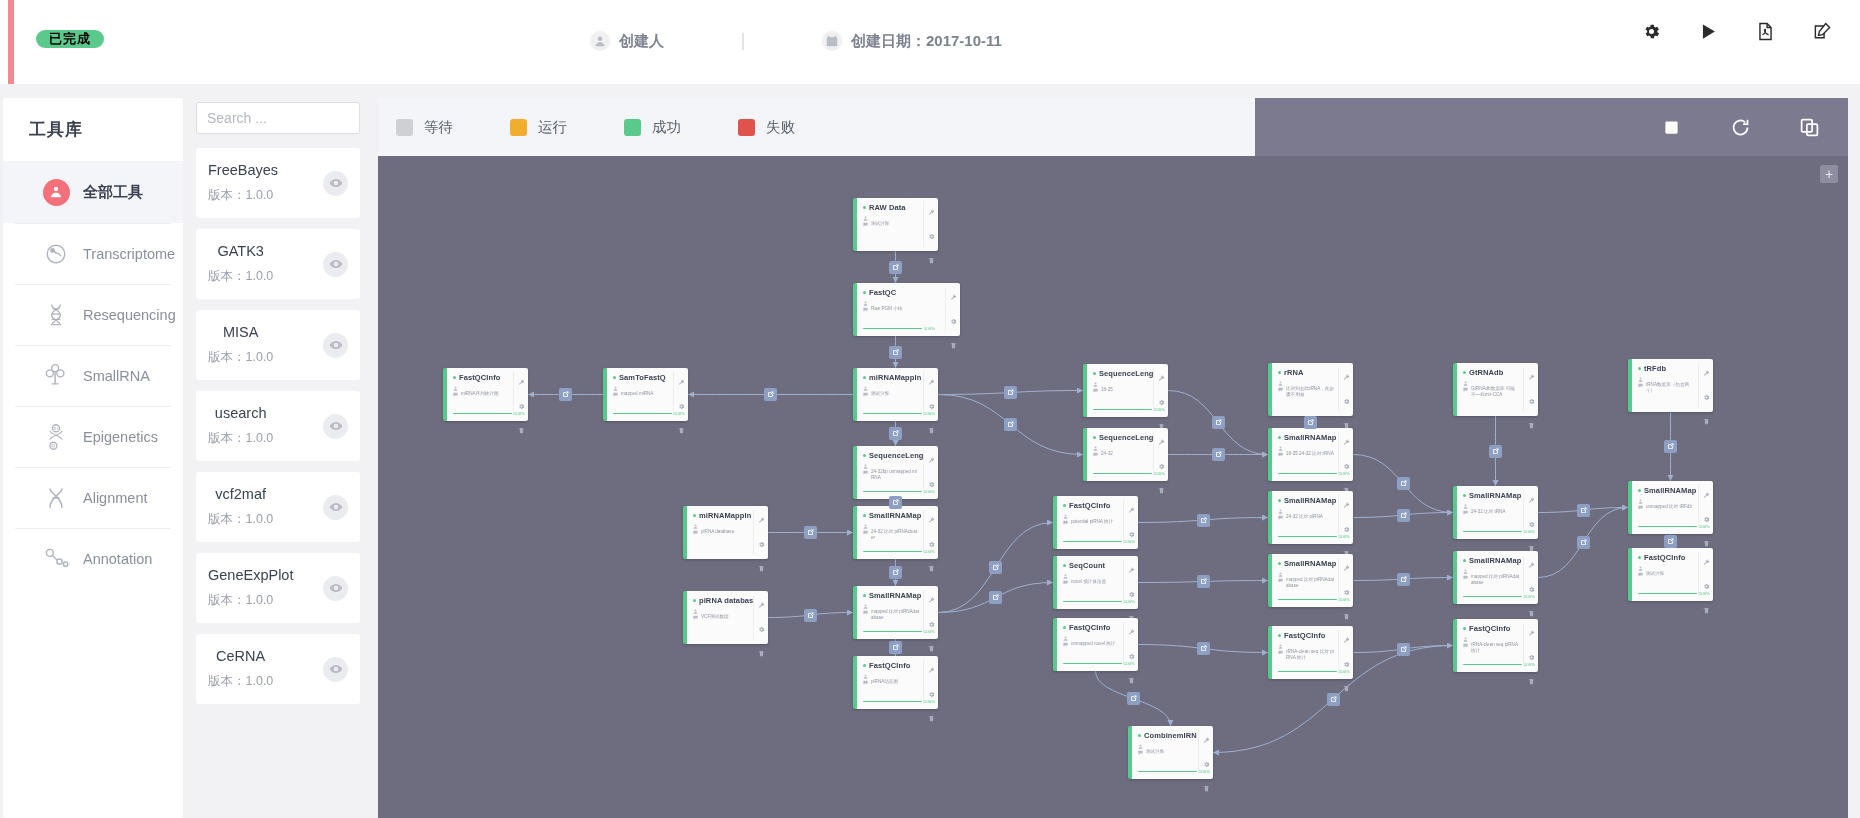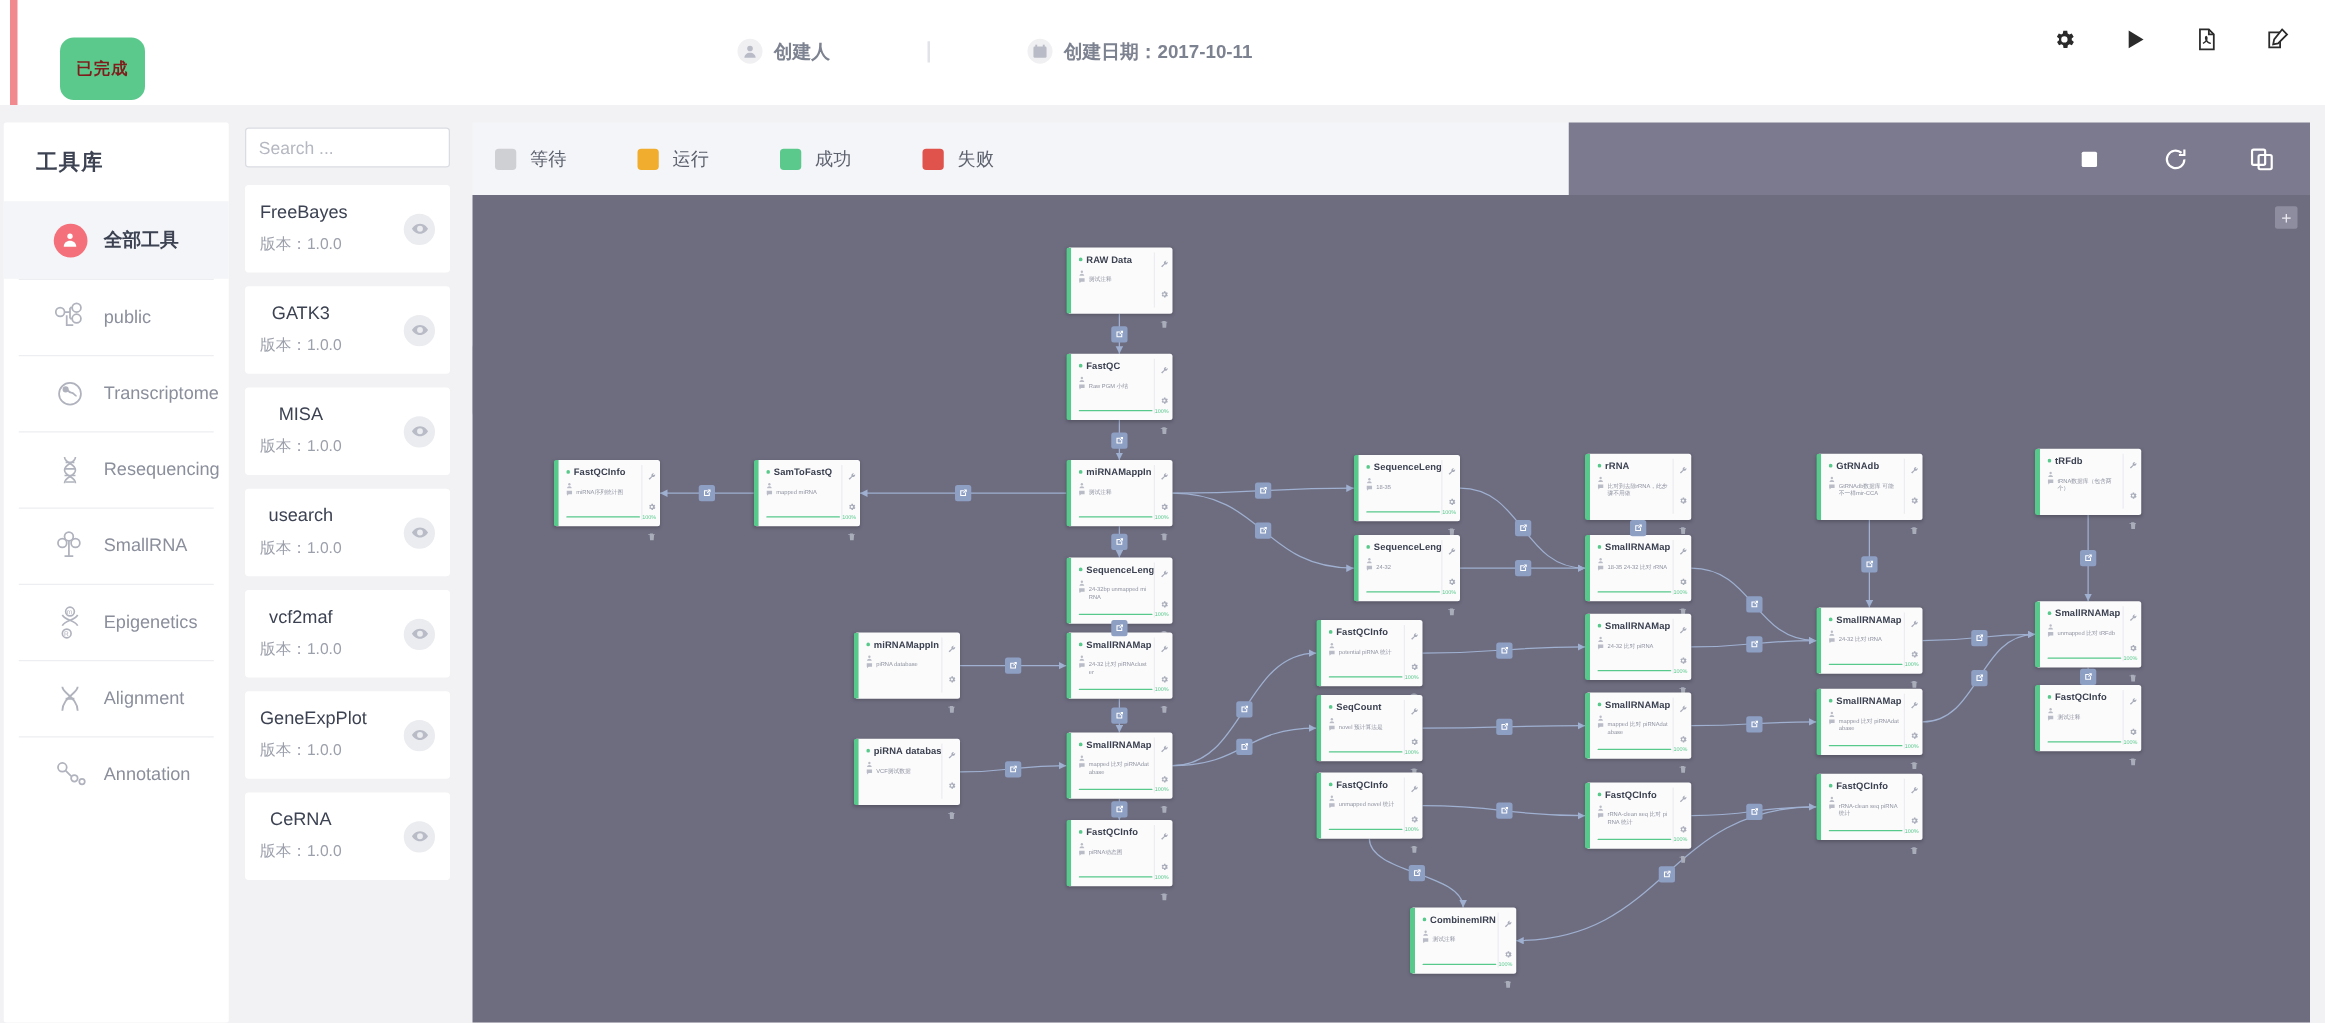--- a/index.html
+++ b/index.html
@@ -13,22 +13,22 @@
   .topbar {
     position: absolute; left: 0; top: 0; width: 1860px; height: 84px;
     background: #ffffff; display: flex; align-items: center;
   }
   .accent-stripe {
     position: absolute; left: 8px; top: 0; width: 6px; height: 84px;
     background: #f08a8f;
   }
   .status-badge {
     position: absolute; left: 36px; top: 30px;
-    background: #5bc98c; color: #7f1d1d; font-size: 13px; font-weight: bold;
-    padding: 16px 13px; border-radius: 11px; letter-spacing: 1px; margin-left: 12px;
+    background: #5bc98c; color: #000000; font-size: 13px; font-weight: bold;
+    padding: 0 13px; border-radius: 11px; letter-spacing: 1px;
   }
   .meta-wrap {
     position: absolute; left: 590px; top: 24px;
     display: flex; align-items: center; height: 34px;
   }
   .meta-item { display: flex; align-items: center; font-weight: bold; }
   .meta-circle {
     width: 20px; height: 20px; border-radius: 50%;
     background: #f0f0f3; display: flex; align-items: center;
     justify-content: center; margin-right: 9px;
@@ -253,31 +253,20 @@
                 <circle cx="12" cy="7.5" r="3.2"></circle>
                 <path d="M4.5 20c0-4.2 3.4-7 7.5-7s7.5 2.8 7.5 7z"></path>
               </svg>
             </span>
           </span>
           <span class="cat-label">全部工具</span>
         </div>
         <div class="cat-item">
           <span class="cat-icon">
             <svg viewBox="0 0 32 32" fill="none" stroke="#b0b3bd" stroke-width="1.6">
-              <circle cx="7" cy="11" r="4"></circle>
-              <circle cx="22" cy="7" r="4"></circle>
-              <circle cx="22" cy="17" r="4"></circle>
-              <path d="M11 11h5M16 7v10M16 7h2M16 17h2M13 14v9h6"></path>
-            </svg>
-          </span>
-          <span class="cat-label">public</span>
-        </div>
-        <div class="cat-item">
-          <span class="cat-icon">
-            <svg viewBox="0 0 32 32" fill="none" stroke="#b0b3bd" stroke-width="1.6">
               <circle cx="16" cy="16" r="10"></circle>
               <path d="M12 11c3 1 2 4 5 4s3 3 5 3" fill="#b0b3bd"></path>
               <circle cx="12" cy="12" r="2" fill="#b0b3bd"></circle>
             </svg>
           </span>
           <span class="cat-label">Transcriptome</span>
         </div>
         <div class="cat-item">
           <span class="cat-icon">
             <svg viewBox="0 0 32 32" fill="none" stroke="#b0b3bd" stroke-width="1.5">
@@ -529,21 +518,21 @@
                   </svg></span>
                 <span><svg viewBox="0 0 24 24">
                     <path d="M19.4 13a7.6 7.6 0 000-2l2-1.6-2-3.4-2.4 1a7.5 7.5 0 00-1.7-1l-.4-2.6h-4l-.4 2.6c-.6.2-1.2.6-1.7 1l-2.4-1-2 3.4L6.6 11a7.6 7.6 0 000 2l-2 1.6 2 3.4 2.4-1c.5.4 1.1.8 1.7 1l.4 2.6h4l.4-2.6c.6-.2 1.2-.6 1.7-1l2.4 1 2-3.4-2-1.6zM12 15.2A3.2 3.2 0 1112 8.8a3.2 3.2 0 010 6.4z"></path>
                   </svg></span>
                 <span><svg viewBox="0 0 24 24">
                     <path d="M6 7h12l-1 14H7L6 7zm3-4h6l1 2h4v2H2V5h4l1-2z"></path>
                   </svg></span>
               </div>
             </div>
           </div>
-          <div class="node" style="left: 475px; top: 127px; width: 85px; border-left-color: rgb(87, 201, 138);">
+          <div class="node" style="left: 475px; top: 127px; width: 107px; border-left-color: rgb(87, 201, 138);">
             <div class="node-body">
               <div class="node-title">
                 <span class="node-dot" style="background:#57c98a"></span>
                 <span>FastQC</span>
               </div>
               <div class="node-rows">
                 <div class="node-row">
                   <svg viewBox="0 0 16 16">
                     <circle cx="8" cy="4.5" r="3"></circle>
                     <path d="M2 15c0-3.3 2.7-5.5 6-5.5s6 2.2 6 5.5z"></path>

